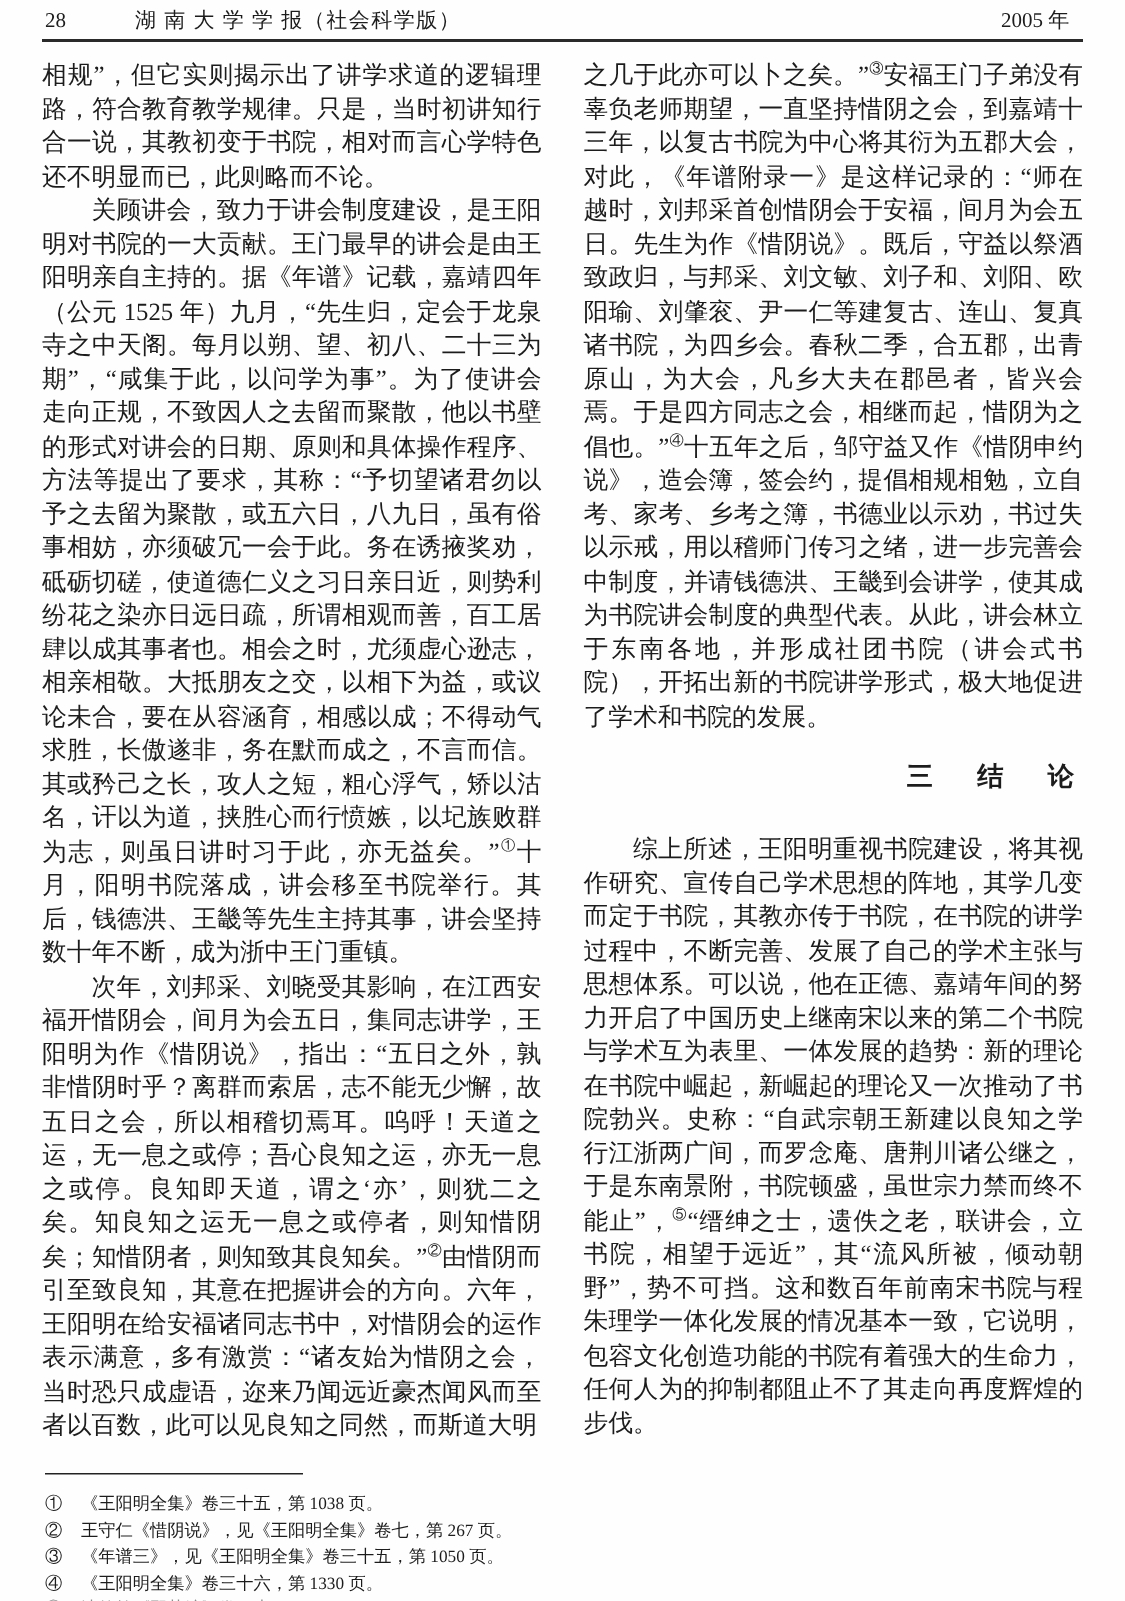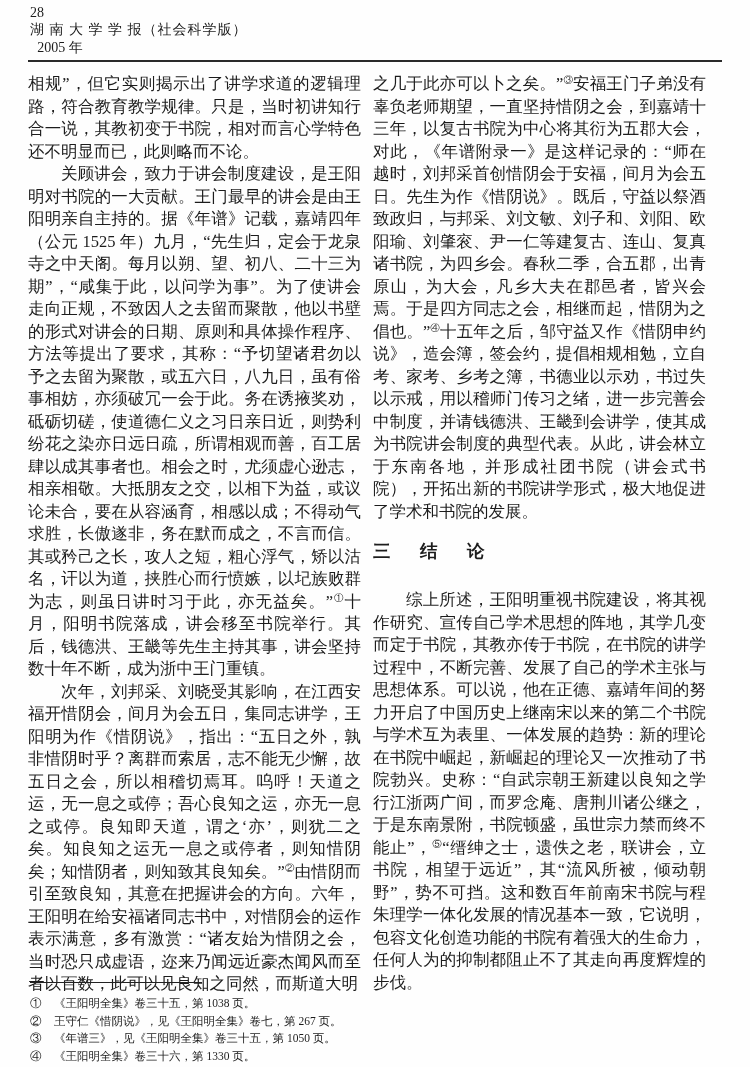--- a/index.html
+++ b/index.html
@@ -10,34 +10,33 @@
     color:#1c1c1c;
     font-family:"Liberation Serif","DejaVu Serif",serif;
     overflow:hidden;
     box-sizing:border-box;
   }
   
   .running-head{
     display:flex;align-items:baseline;justify-content:space-between;
     padding:5px 30px 0 30px;
     font-size:14px;
-    flex-direction:column;
   }
   .running-head .page-no{min-width:60px;text-align:left;}
   .running-head .year{min-width:60px;text-align:center;}
   .running-head .journal{letter-spacing:1px;flex:1;}
   .head-rule{
     margin:3px 28px 0 28px;
     border-top:2px solid #2a2a2a;
     height:0;
   }
   
   .columns{
     display:flex;
-    gap:12px;
+    gap:28px;
     padding:11px 28px 0 28px;
   }
   .col{
     width:333px;
     font-size:16.5px;
     line-height:22.5px;
     text-align:justify;
     text-justify:inter-ideograph;
     word-break:break-all;
   }
@@ -45,21 +44,21 @@
   .para.indent{text-indent:2em;}
   .fn-ref{
     font-size:9.5px;
     line-height:0;
     vertical-align:super;
   }
   .section-heading{
     margin:16px 0 26px 0;
     font-size:17.5px;
     font-weight:bold;
-    text-align:left;
+    text-align:right;
     letter-spacing:6px;
     line-height:24px;
   }
   
   .footnote-rule{
     position:absolute;
     left:30px;top:982px;
     width:172px;
     border-top:1.5px solid #222;
   }

